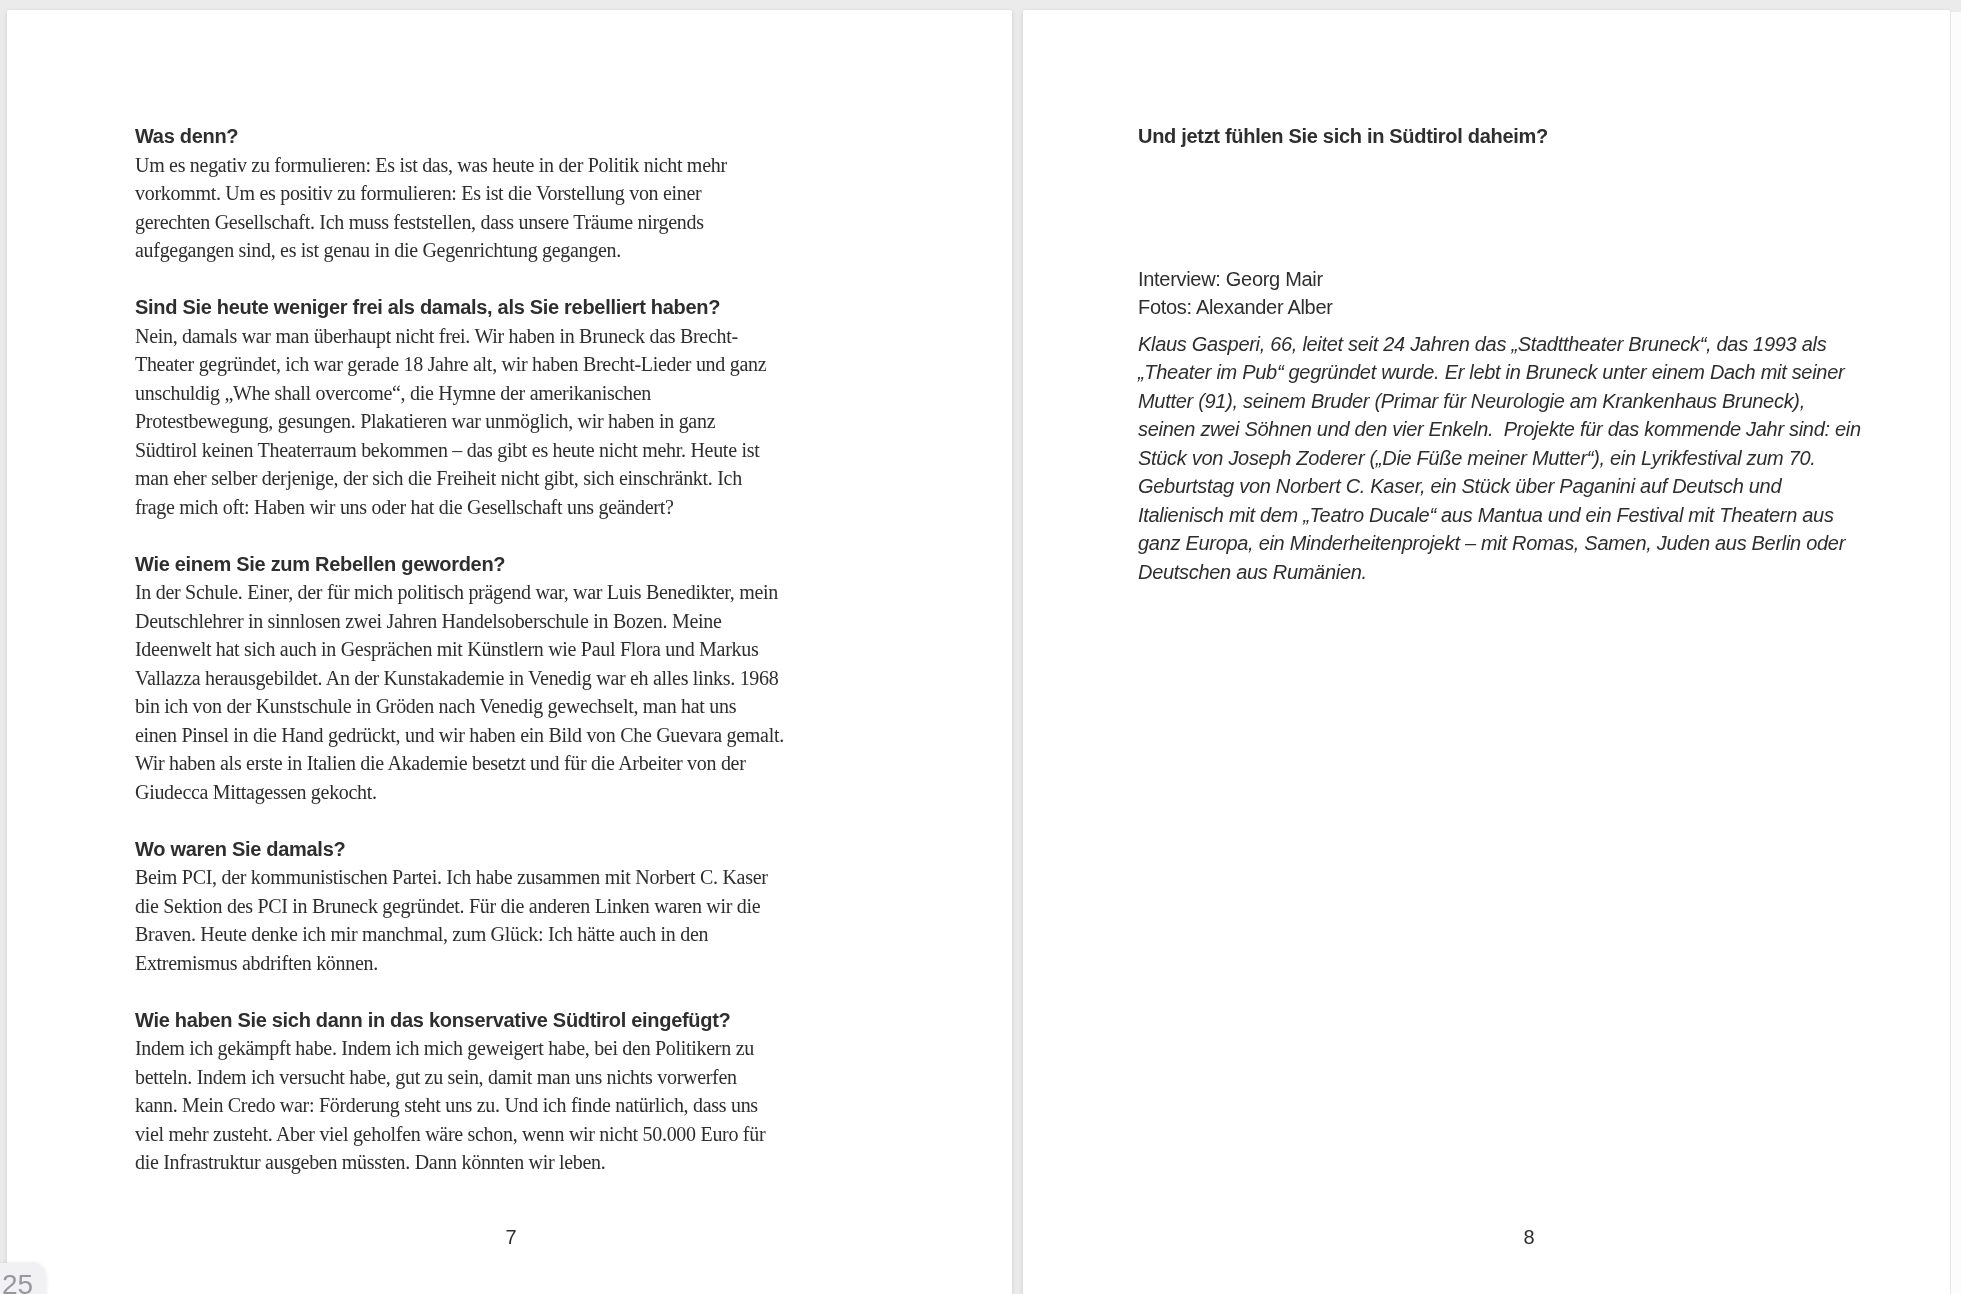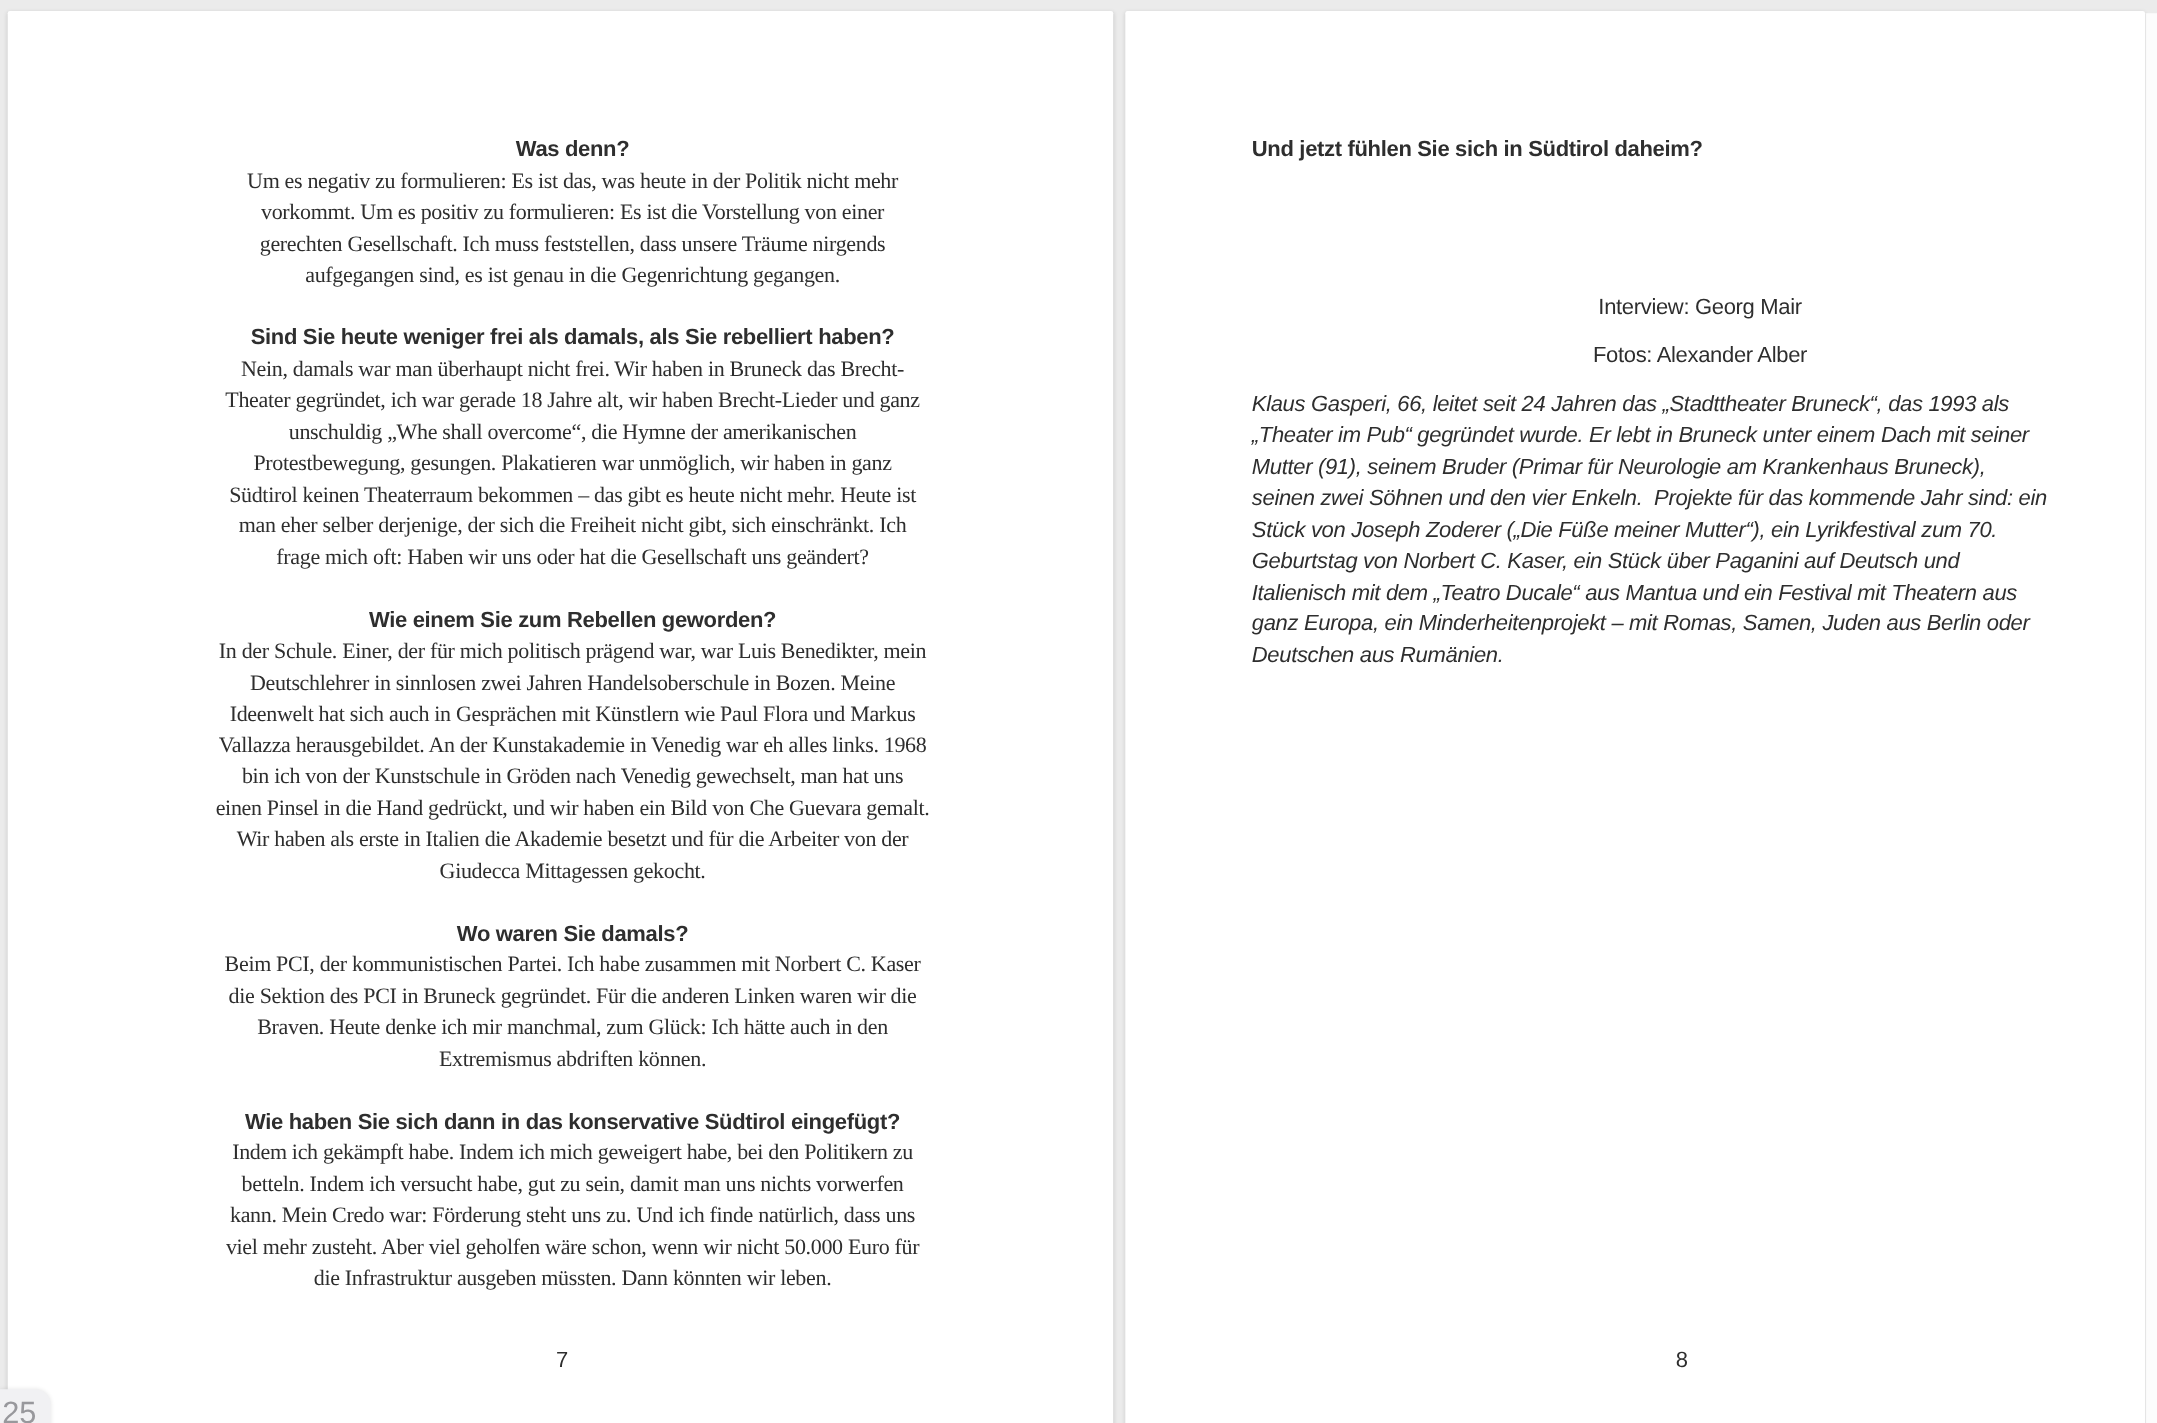--- a/index.html
+++ b/index.html
@@ -26,36 +26,36 @@
   .page-right { left: 1023px; width: 927px;  }
 
   .content {
     position: absolute;
     top: 112px;
     color: #2e2e2e;
     font-size: 20px;
     line-height: 28.5px;
     letter-spacing: -0.3px;
   }
-  .page-left  .content { left: 111px; width: 805px; text-align: center; }
+  .page-left  .content { left: 128px; width: 805px; }
   .page-right .content { left: 115px; width: 815px; }
 
   .q {
     margin: 0;
     font-weight: bold;
   }
   .a {
     margin: 0 0 28.5px 0;
     white-space: pre-wrap;
     font-family: Liberation Serif, serif;
   }
   .qa:last-child .a { margin-bottom: 0; }
 
   .credits { margin-top: 114px; }
-  .credits p { margin: 16px; text-align: center; }
+  .credits p { margin: 0; }
 
   .bio {
     margin-top: 8px;
     font-style: italic;
     white-space: pre-wrap;
   }
 
   .page-number {
     position: absolute;
     top: 1216px;

